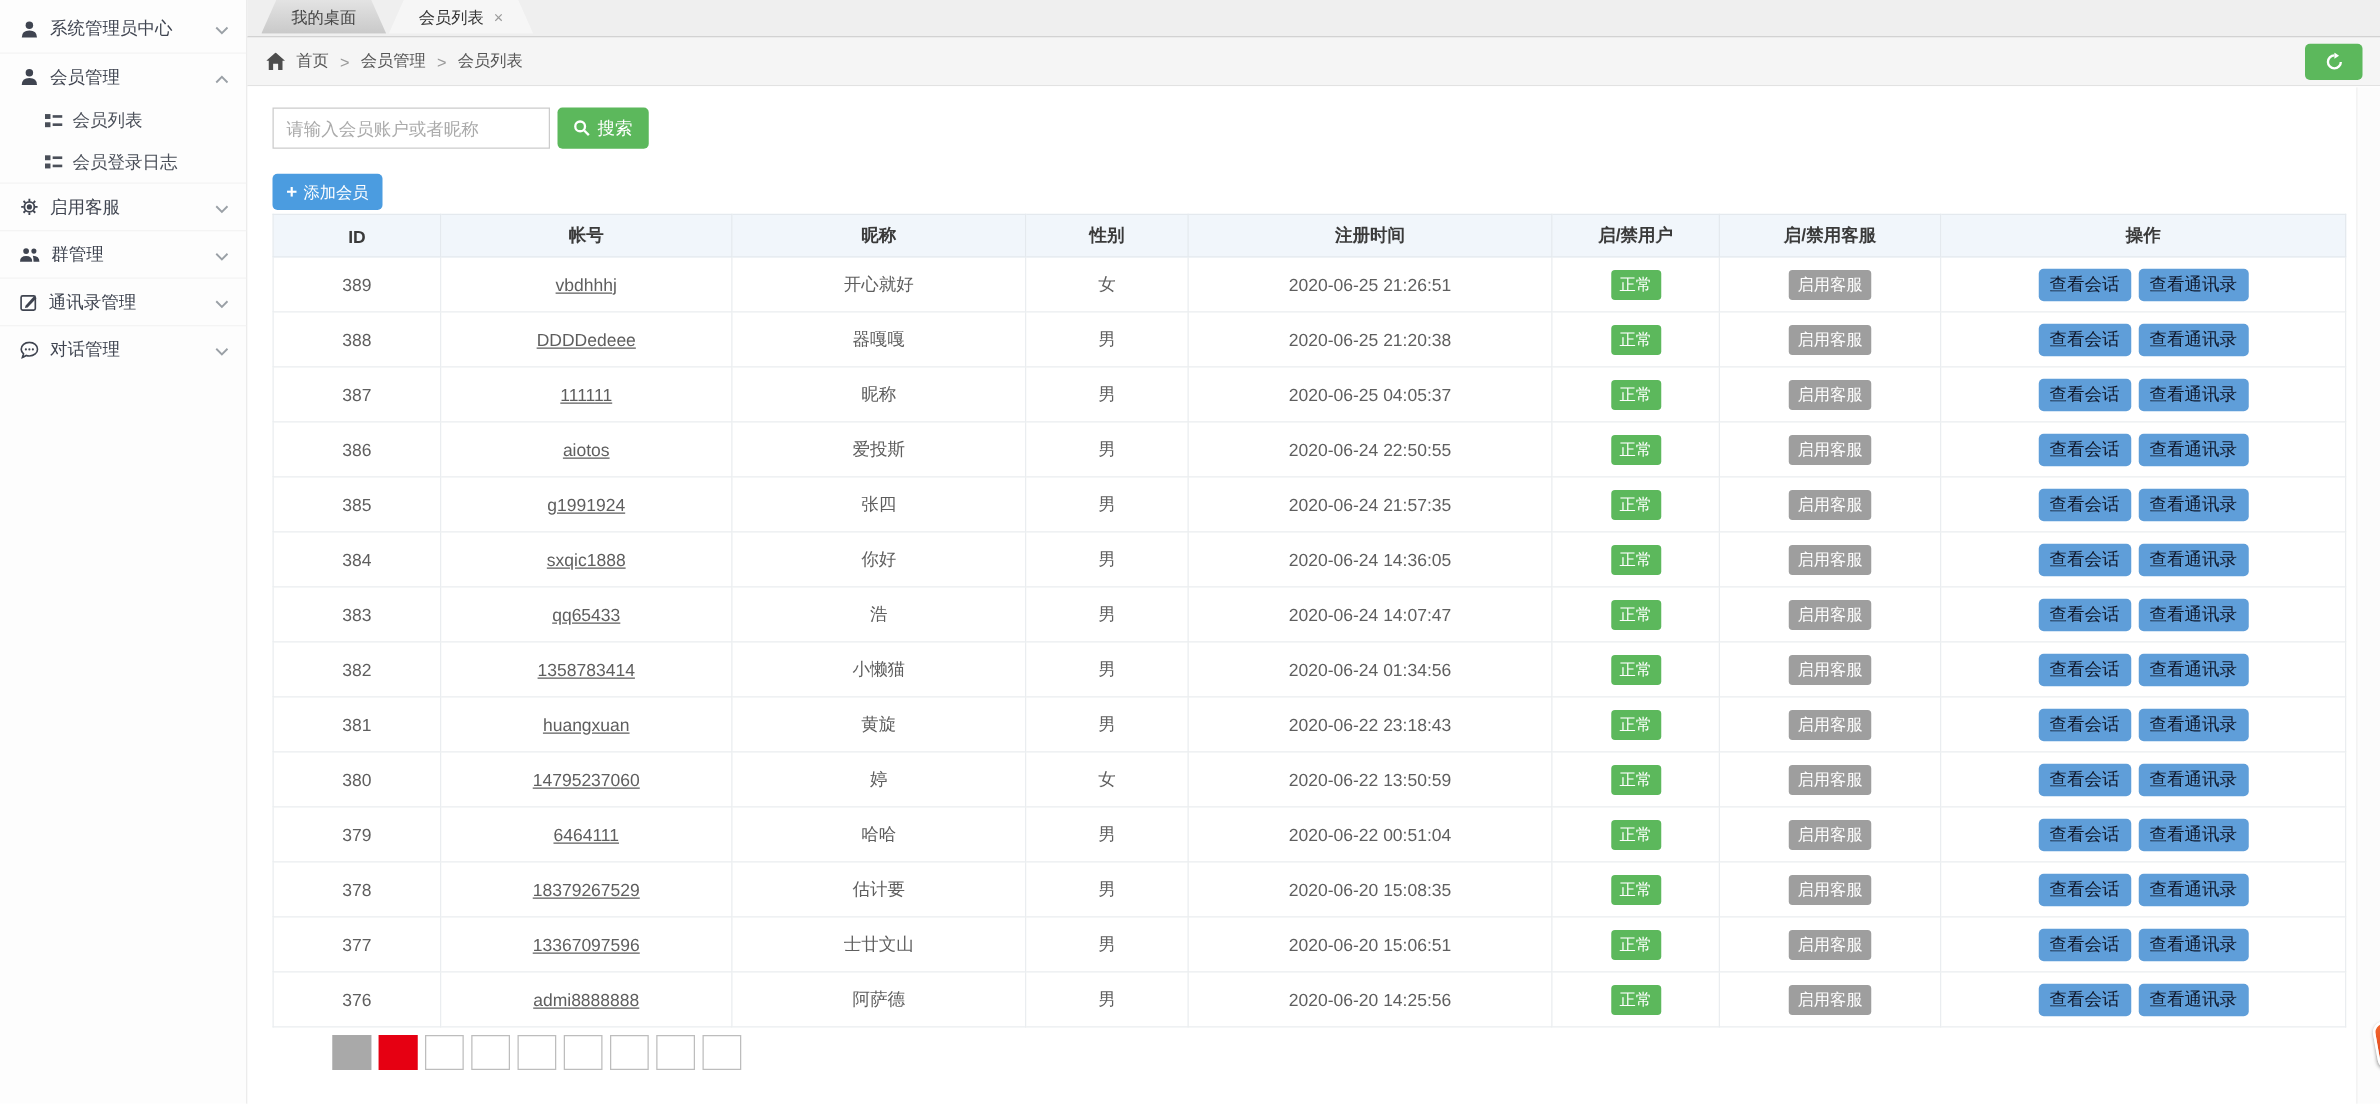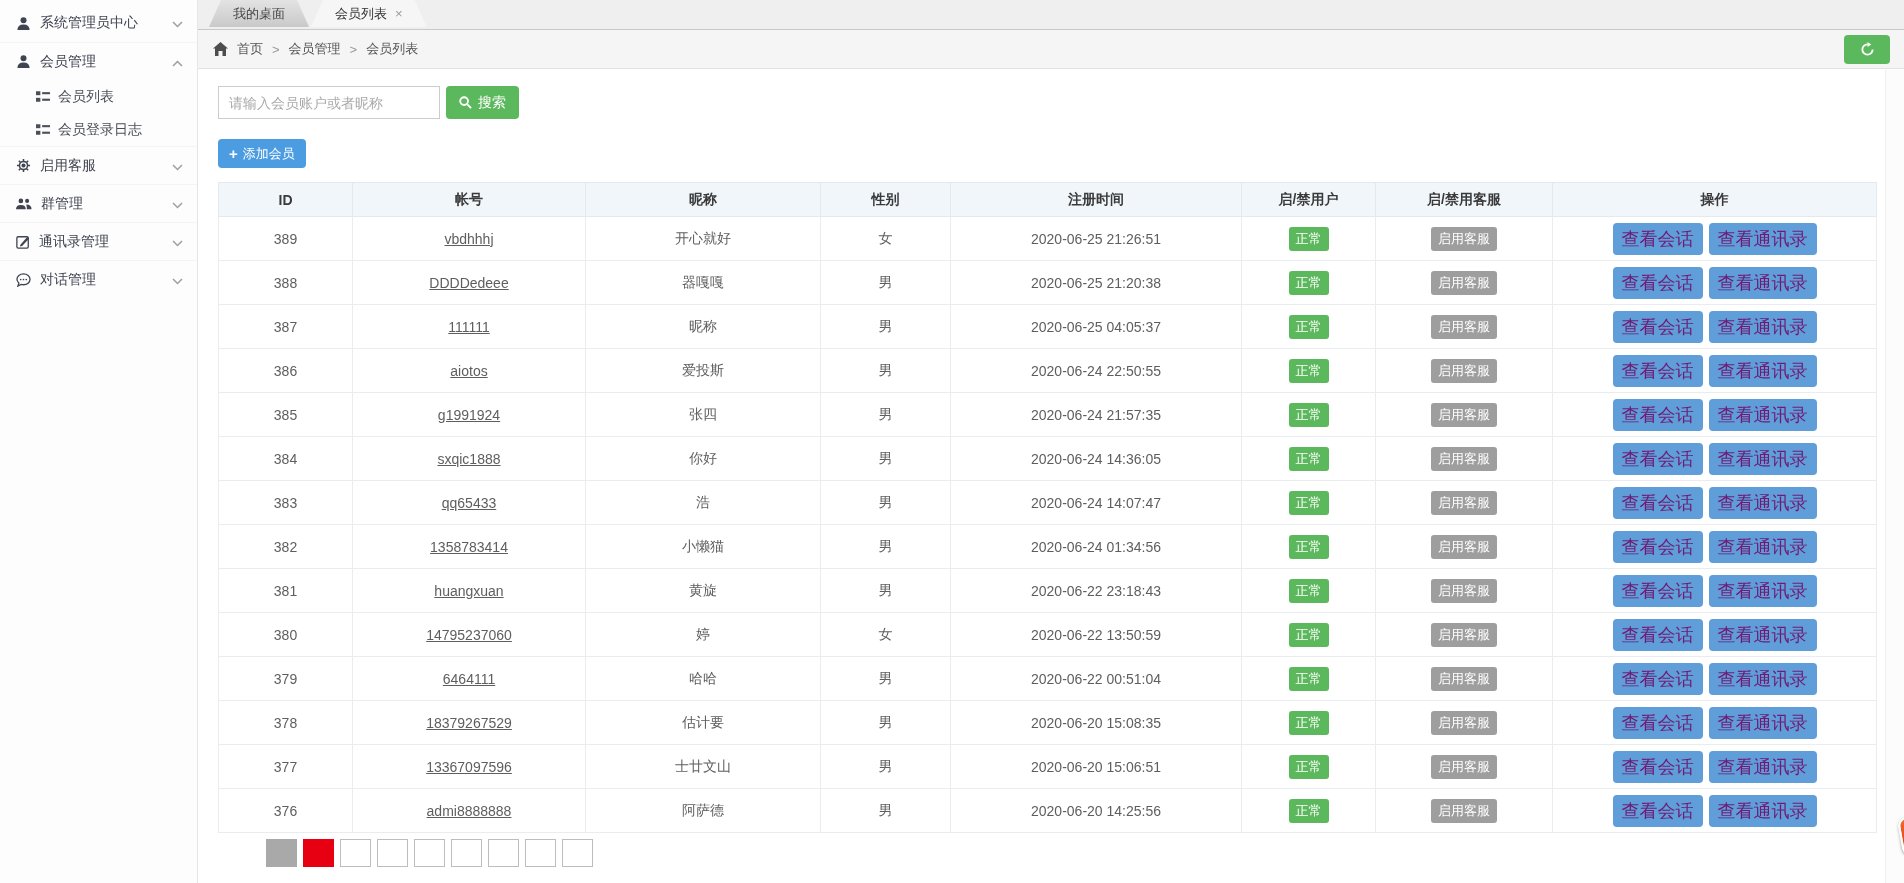--- a/index.html
+++ b/index.html
@@ -33,28 +33,28 @@
 
   .content { flex:1; padding:17px 0 0 20px; position:relative; background:#fff; }
 
   .search-row { display:flex; align-items:center; }
   .search-input { width:222px; height:33px; border:1px solid #ccc; padding:0 10px; font-size:14px; color:#333; font-family:"Liberation Sans",sans-serif; }
   .search-input::placeholder { color:#aaa; }
   .search-btn { margin-left:6px; height:33px; padding:0 13px; background:#5cb85c; color:#fff; border:none; border-radius:4px; font-size:14px; display:flex; align-items:center; gap:6px; cursor:pointer; }
   .add-btn { margin-top:20px; height:29px; padding:0 11px; background:#4b9ce0; color:#fff; border:none; border-radius:4px; font-size:13px; display:flex; align-items:center; gap:5px; cursor:pointer; }
   .add-btn .plus { font-size:15px; font-weight:bold; line-height:1; }
 
-  table.members { border-collapse:collapse; table-layout:fixed; width:1658px; margin-top:14px; }
+  table.members { border-collapse:collapse; table-layout:fixed; width:1658px; margin-top:3px; }
   .members th { height:34px; background:#f1f6fb; border:1px solid #e4e9ee; font-weight:bold; color:#3a3a3a; font-size:14px; }
   .members td { height:44px; border:1px solid #eaedf0; text-align:center; color:#5e5e5e; font-size:14px; }
   .acct-link { color:#5e5e5e; text-decoration:underline; cursor:pointer; }
   .badge { display:inline-block; padding:3px 7px; border-radius:3px; color:#fff; font-size:13px; cursor:pointer; }
   .badge-green { background:#5cb85c; }
   .badge-gray  { background:#9e9e9e; }
-  .act-btn { display:inline-block; padding:4px 9px; background:#5f9ed9; color:#701a75; border-radius:4px; font-size:18px; margin:0 3px; cursor:pointer; }
+  .act-btn { display:inline-block; padding:4px 9px; background:#5f9ed9; color:#0f172a; border-radius:4px; font-size:14px; margin:0 3px; cursor:pointer; }
 
   .pagination { display:flex; gap:6px; margin:6px 0 0 48px; }
   .pg-box { width:31px; height:28px; background:#fff; border:1px solid #bdbdbd; cursor:pointer; }
   .pg-box.prev { background:#a9a9a9; border-color:#a9a9a9; }
   .pg-box.active { background:#e60012; border-color:#e60012; }
 
   .scroll-gutter { position:absolute; right:0; top:70px; bottom:0; width:19px; background:#fcfcfc; border-left:1px solid #efefef; }
 
   
   .ime-bar { position:absolute; left:1705px; top:821px; width:212px; height:31px; background:#fff; border-radius:5px;

